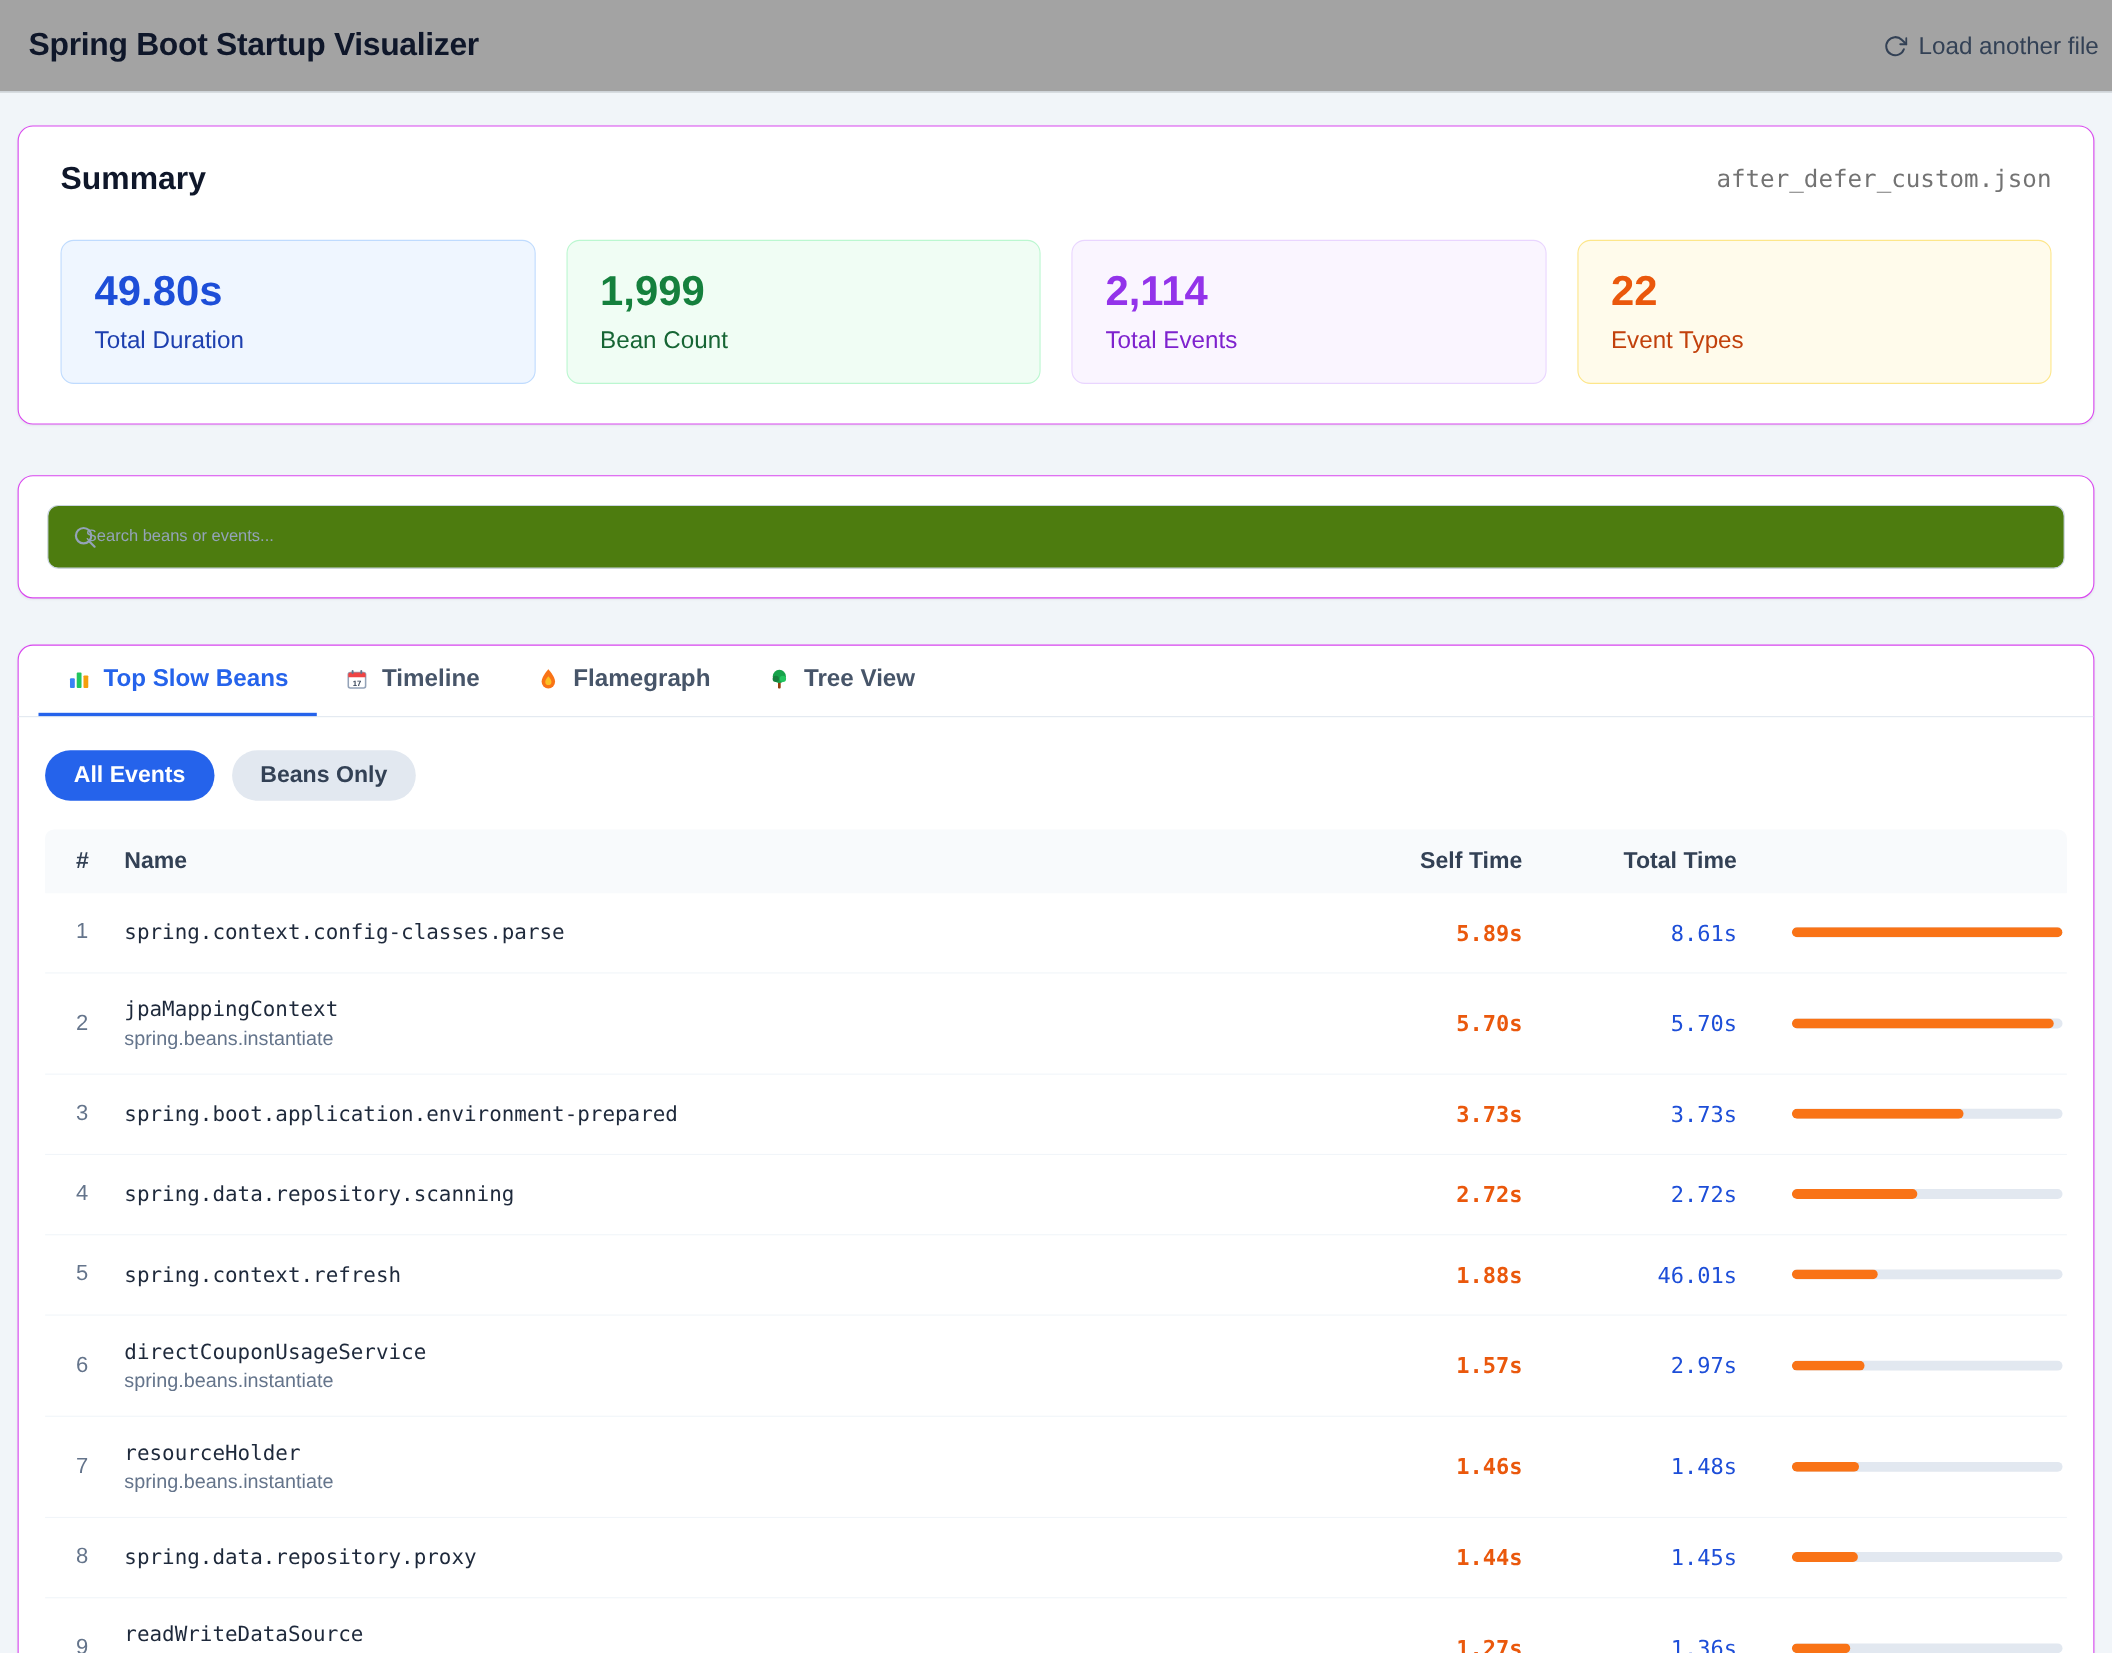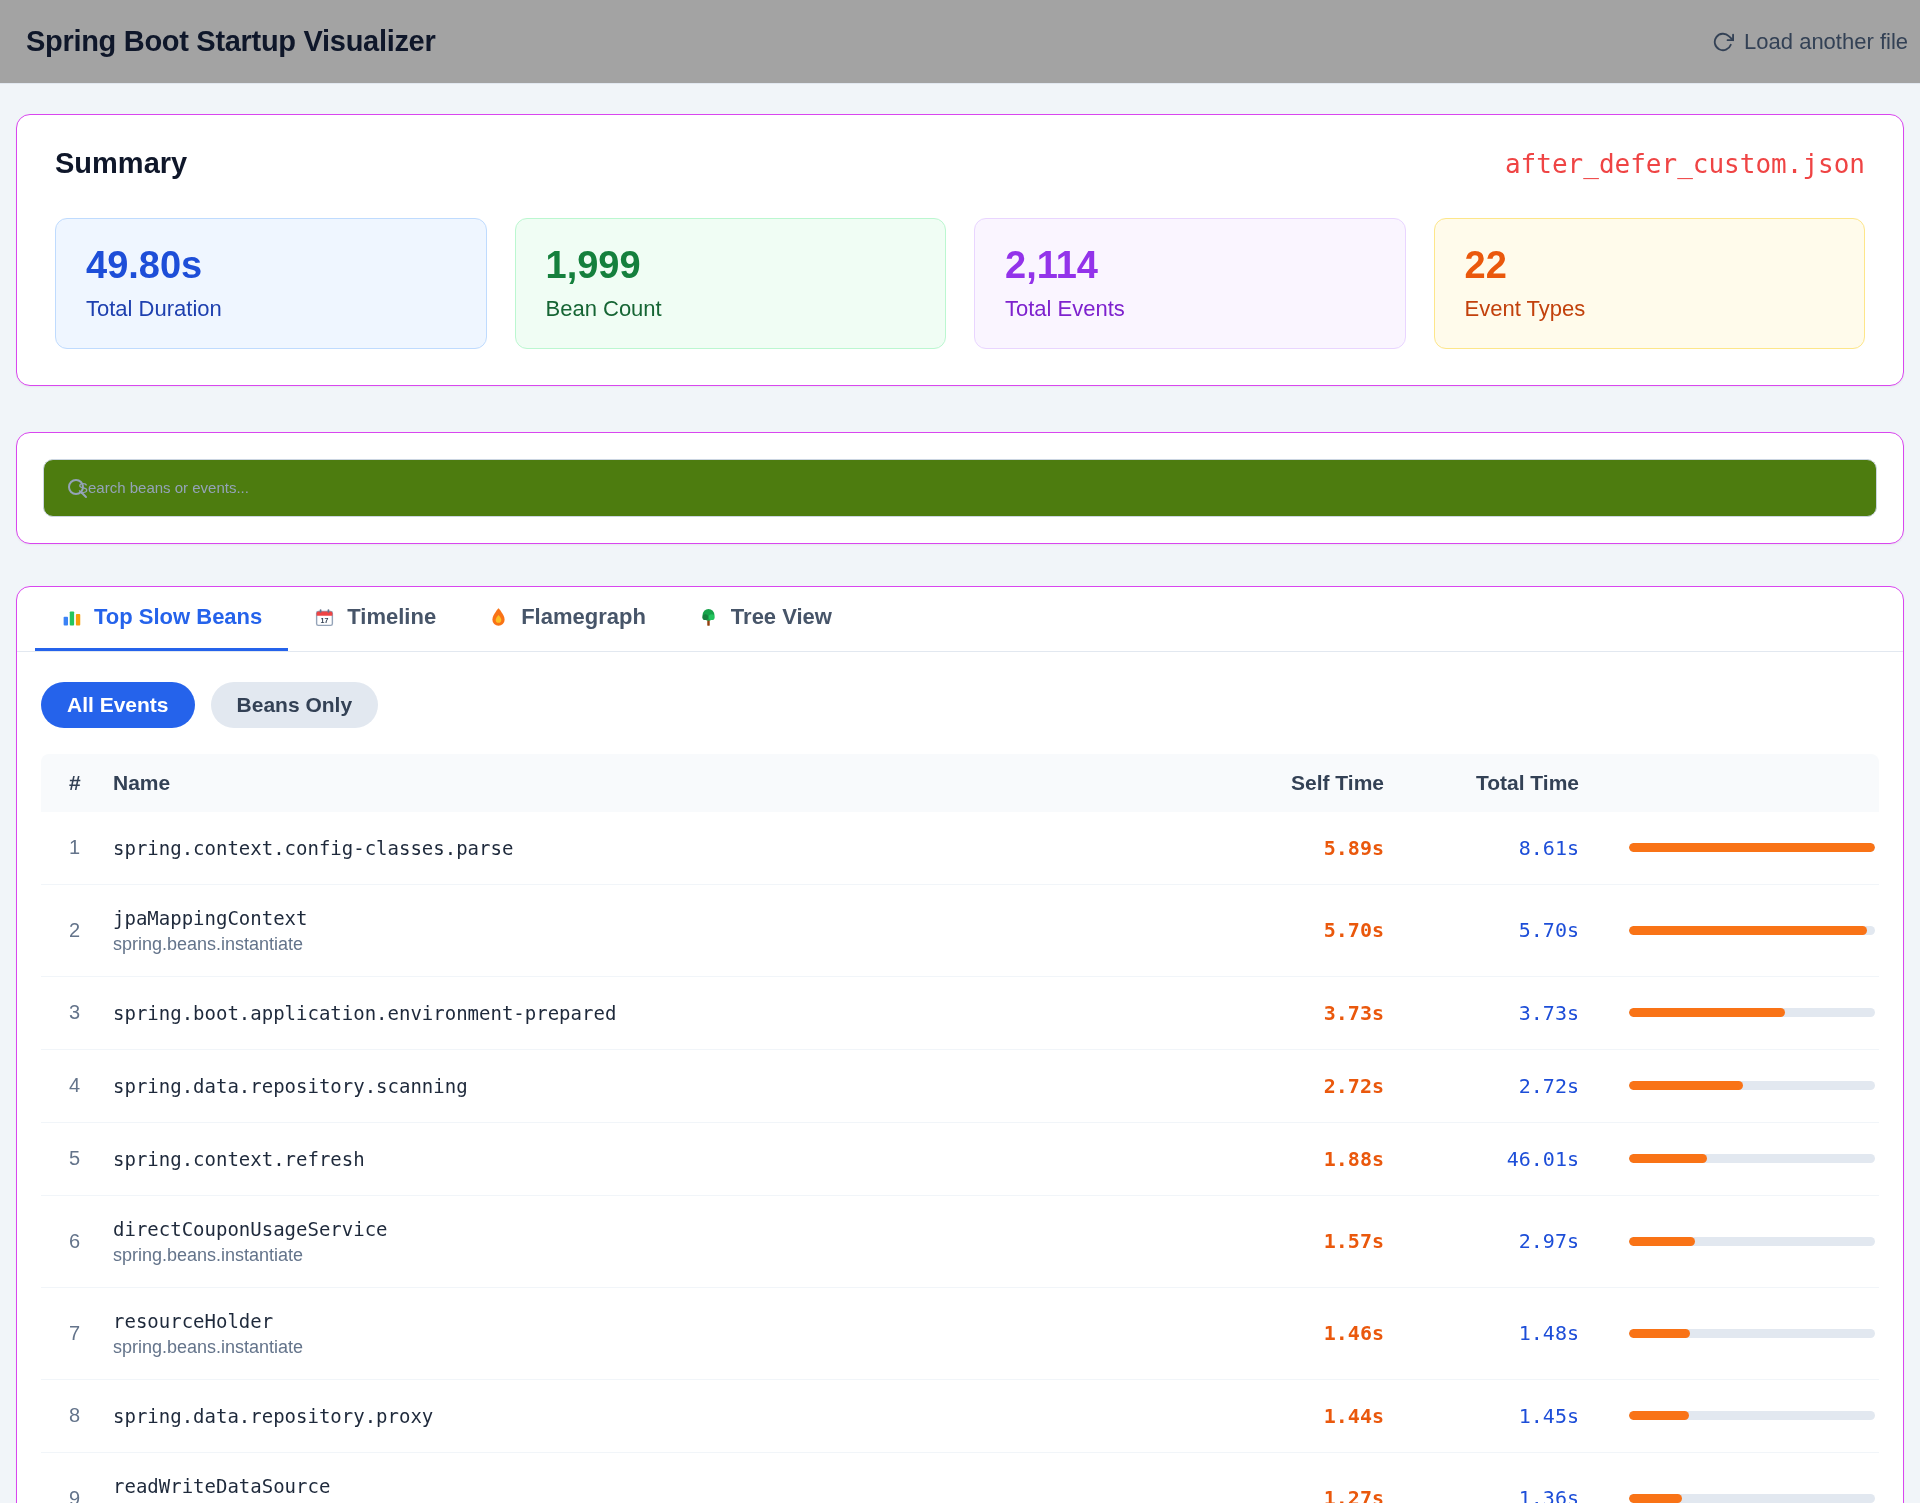--- a/index.html
+++ b/index.html
@@ -28,21 +28,21 @@
   .content { padding:0 16px; }
   .card {
     background:#ffffff; border:1px solid #d946ef; border-radius:14px;
     box-shadow:0 1px 2px rgba(15,23,42,.05);
   }
 
   
   .summary-card { margin-top:30px; padding:32px 38px 36px; }
   .summary-head { display:flex; justify-content:space-between; align-items:center; }
   .summary-title { font-size:29px; font-weight:700; }
-  .summary-filename { font-size:26px; color:#ef4444; }
+  .summary-filename { font-size:22px; color:#737373; }
   .stats-grid { display:grid; grid-template-columns:repeat(4,1fr); gap:28px; margin-top:38px; }
   .stat { border:1px solid; border-radius:12px; padding:26px 30px; }
   .stat-value { font-size:38px; font-weight:700; line-height:1.1; }
   .stat-label { font-size:22px; margin-top:9px; }
 
   
   .search-card { margin-top:46px; padding:26px; }
   .search-box { position:relative; }
   .search-box .icon-slot { position:absolute; left:22px; top:50%; transform:translateY(-50%); }
   .search-input {

